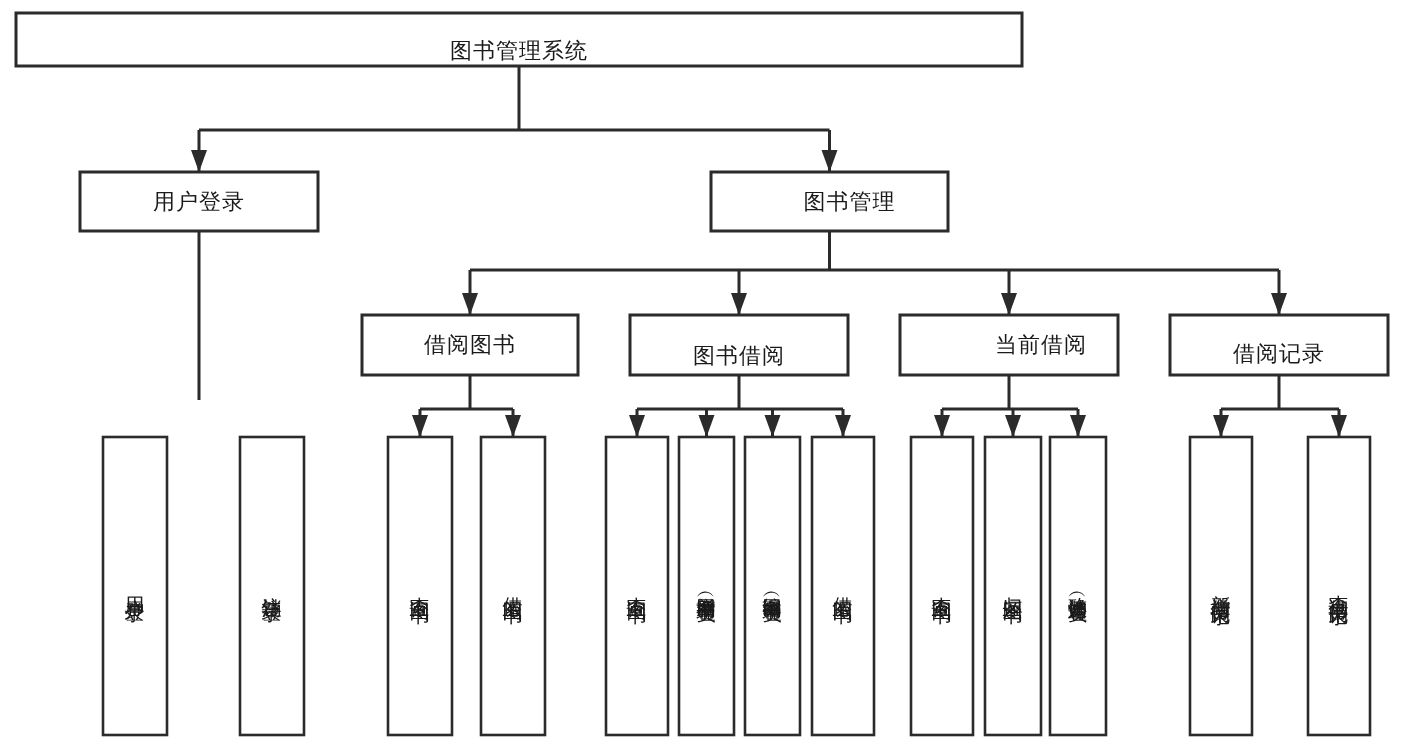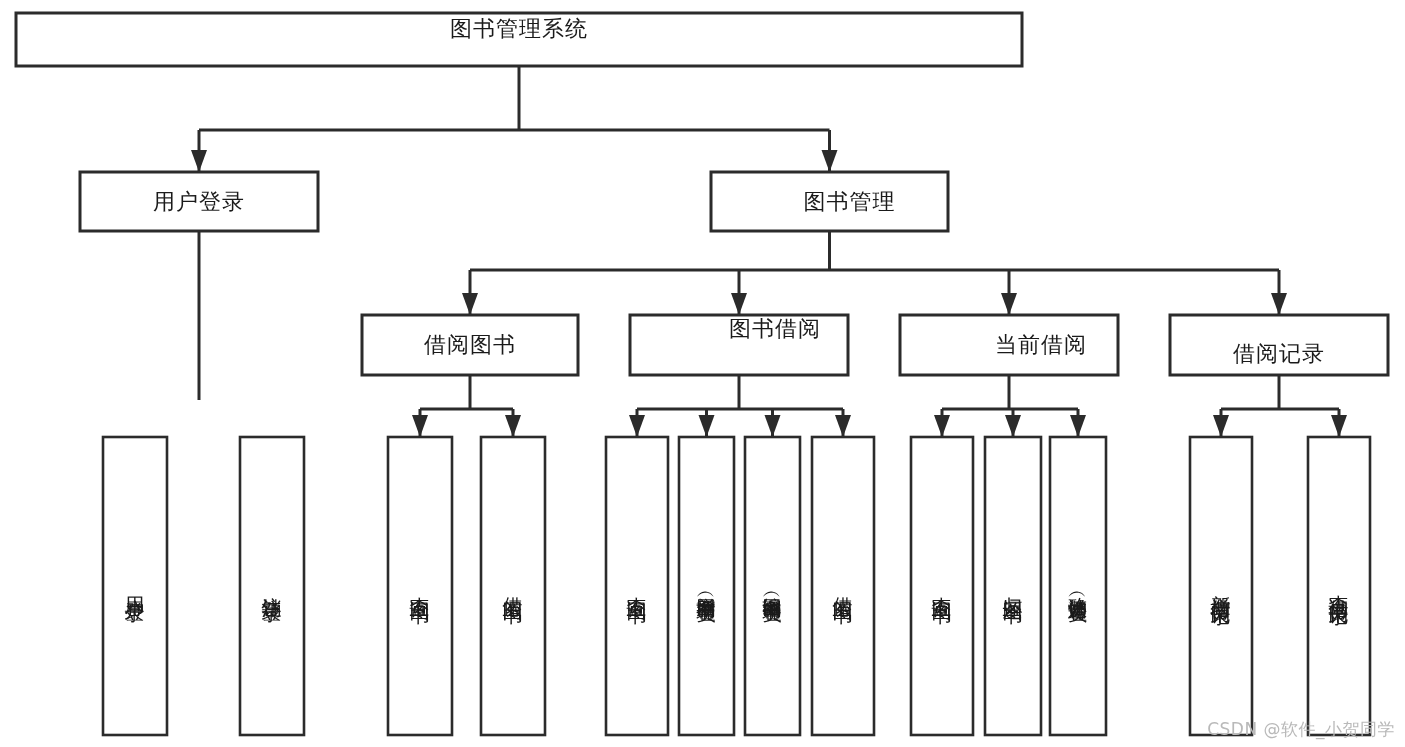--- a/index.html
+++ b/index.html
@@ -162,33 +162,33 @@
         <rect x="812" y="437" width="62" height="298" class="node-rect thin"></rect>
         <rect x="911" y="437" width="62" height="298" class="node-rect thin"></rect>
         <rect x="985" y="437" width="56" height="298" class="node-rect thin"></rect>
         <rect x="1050" y="437" width="56" height="298" class="node-rect thin"></rect>
         <rect x="1190" y="437" width="62" height="298" class="node-rect thin"></rect>
         <rect x="1308" y="437" width="62" height="298" class="node-rect thin"></rect>
       </g>
   </svg>
 
   <div id="labels-layer">
-      <div class="hlabel-wrap" style="left: 16px; top: 2px; width: 1006px; height: 53px;">
+      <div class="hlabel-wrap" style="left: 16px; top: 24px; width: 1006px; height: 53px;">
         <div class="hlabel-text">图书管理系统</div>
       </div>
       <div class="hlabel-wrap" style="left: 80px; top: 172px; width: 238px; height: 59px;">
         <div class="hlabel-text">用户登录</div>
       </div>
       <div class="hlabel-wrap" style="left: 711px; top: 172px; width: 237px; height: 59px; padding-left: 20px;">
         <div class="hlabel-text">图书管理</div>
       </div>
       <div class="hlabel-wrap" style="left: 362px; top: 315px; width: 216px; height: 60px;">
         <div class="hlabel-text">借阅图书</div>
       </div>
-      <div class="hlabel-wrap" style="left: 630px; top: 299px; width: 218px; height: 60px; margin-left: 36px;">
+      <div class="hlabel-wrap" style="left: 630px; top: 326px; width: 218px; height: 60px;">
         <div class="hlabel-text">图书借阅</div>
       </div>
       <div class="hlabel-wrap" style="left: 900px; top: 315px; width: 218px; height: 60px; padding-left: 32px;">
         <div class="hlabel-text">当前借阅</div>
       </div>
       <div class="hlabel-wrap" style="left: 1170px; top: 315px; width: 218px; height: 78px;">
         <div class="hlabel-text">借阅记录</div>
       </div>
       <div class="vlabel-wrap" style="left: 103px; top: 437px; width: 64px; height: 298px;">
         <div class="vlabel-text">用户登录</div>
@@ -224,14 +224,13 @@
         <div class="vlabel-text" style="font-size: 19px; letter-spacing: 1px;">确认归还（管理员）</div>
       </div>
       <div class="vlabel-wrap" style="left: 1190px; top: 437px; width: 62px; height: 298px;">
         <div class="vlabel-text">新增借阅记录</div>
       </div>
       <div class="vlabel-wrap" style="left: 1308px; top: 437px; width: 62px; height: 298px;">
         <div class="vlabel-text">查询借阅记录</div>
       </div>
     </div>
 
-  <div id="watermark">CSDN @软件_小贺同学</div>
 </div>
 
 </body></html>

